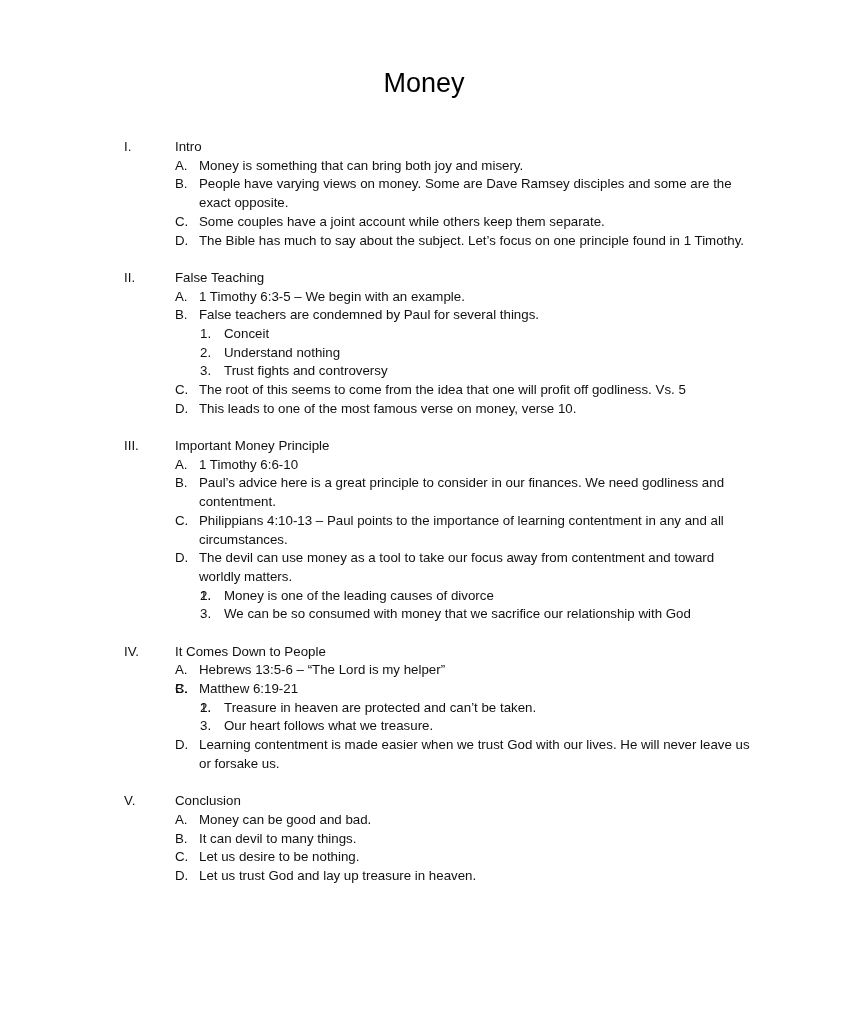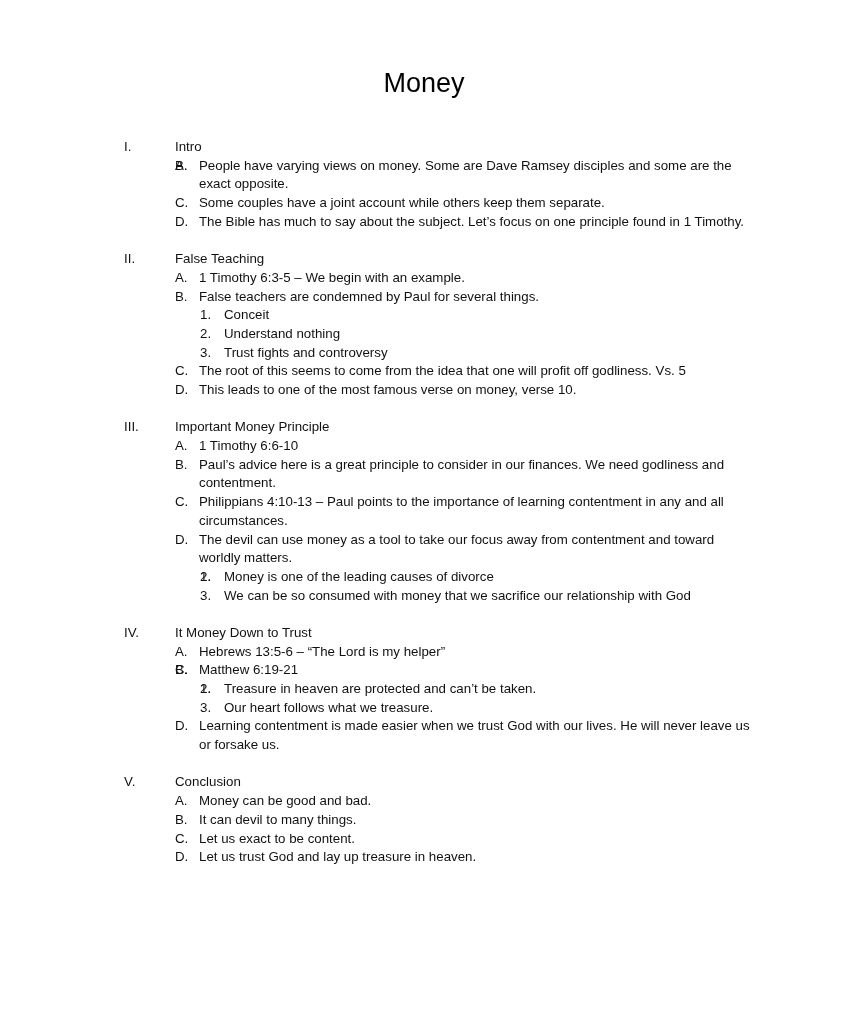--- a/index.html
+++ b/index.html
@@ -31,21 +31,21 @@
 <div class="page">
   <div class="title">Money</div>
 
   <div class="outline">
 
     <div class="section">
       <div class="line sec-head">
         <span class="roman">I.</span>
         <span>Intro</span>
       </div>
-      <div class="line item"><span class="lbl">A.</span></div>
+      <div class="line item"><span class="lbl">A.</span><span>Money is something that can bring both joy and misery.</span></div>
       <div class="line item"><span class="lbl">B.</span><span>People have varying views on money.  Some are Dave Ramsey disciples and some are the exact opposite.</span></div>
       <div class="line item"><span class="lbl">C.</span><span>Some couples have a joint account while others keep them separate.</span></div>
       <div class="line item"><span class="lbl">D.</span><span>The Bible has much to say about the subject.  Let’s focus on one principle found in 1 Timothy.</span></div>
     </div>
 
     <div class="section">
       <div class="line sec-head">
         <span class="roman">II.</span>
         <span>False Teaching</span>
       </div>
@@ -68,36 +68,36 @@
       <div class="line item"><span class="lbl">C.</span><span>Philippians 4:10-13 – Paul points to the importance of learning contentment in any and all circumstances.</span></div>
       <div class="line item"><span class="lbl">D.</span><span>The devil can use money as a tool to take our focus away from contentment and toward worldly matters.</span></div>
       <div class="line sub"><span class="lbl">1.</span></div>
       <div class="line sub"><span class="lbl">2.</span><span>Money is one of the leading causes of divorce</span></div>
       <div class="line sub"><span class="lbl">3.</span><span>We can be so consumed with money that we sacrifice our relationship with God</span></div>
     </div>
 
     <div class="section">
       <div class="line sec-head">
         <span class="roman">IV.</span>
-        <span>It Money Down to Trust</span>
+        <span>It Comes Down to People</span>
       </div>
       <div class="line item"><span class="lbl">A.</span><span>Hebrews 13:5-6 – “The Lord is my helper”</span></div>
       <div class="line item"><span class="lbl">B.</span></div>
       <div class="line item"><span class="lbl">C.</span><span>Matthew 6:19-21</span></div>
       <div class="line sub"><span class="lbl">1.</span></div>
       <div class="line sub"><span class="lbl">2.</span><span>Treasure in heaven are protected and can’t be taken.</span></div>
       <div class="line sub"><span class="lbl">3.</span><span>Our heart follows what we treasure.</span></div>
       <div class="line item"><span class="lbl">D.</span><span>Learning contentment is made easier when we trust God with our lives. He will never leave us or forsake us.</span></div>
     </div>
 
     <div class="section">
       <div class="line sec-head">
         <span class="roman">V.</span>
         <span>Conclusion</span>
       </div>
       <div class="line item"><span class="lbl">A.</span><span>Money can be good and bad.</span></div>
       <div class="line item"><span class="lbl">B.</span><span>It can devil to many things.</span></div>
-      <div class="line item"><span class="lbl">C.</span><span>Let us exact to be content.</span></div>
+      <div class="line item"><span class="lbl">C.</span><span>Let us desire to be nothing.</span></div>
       <div class="line item"><span class="lbl">D.</span><span>Let us trust God and lay up treasure in heaven.</span></div>
     </div>
 
   </div>
 </div>
 
 </body></html>

